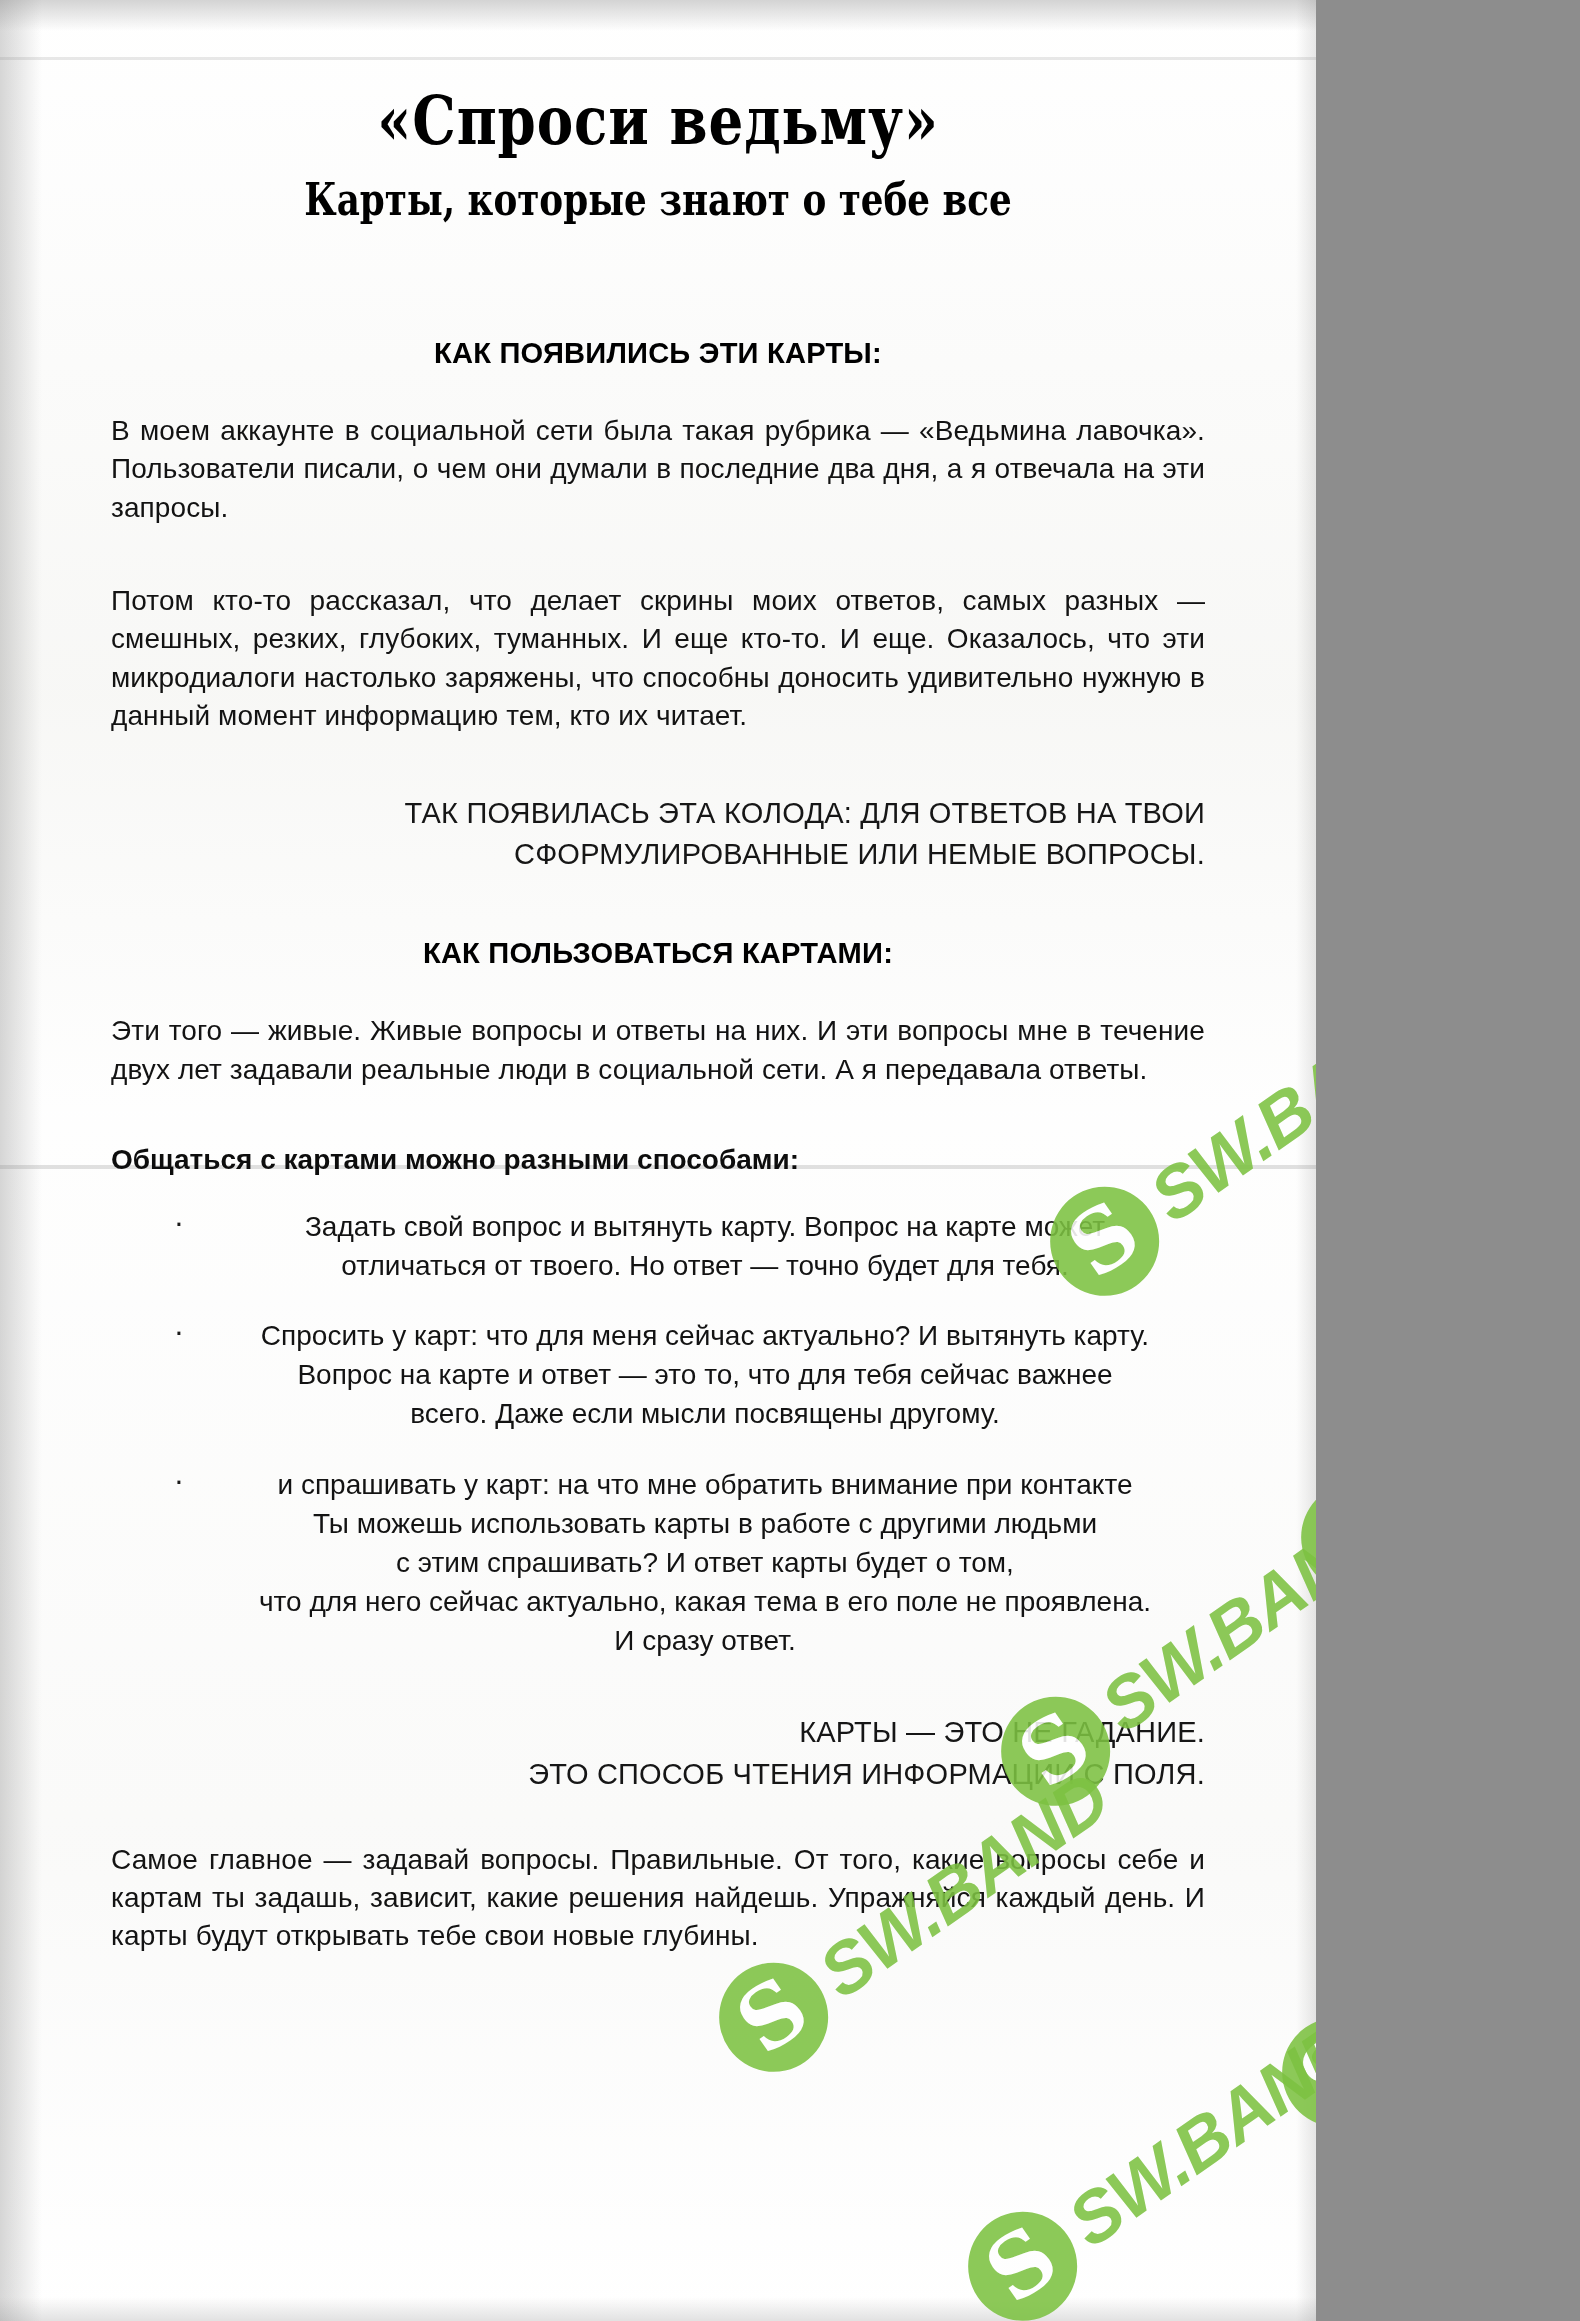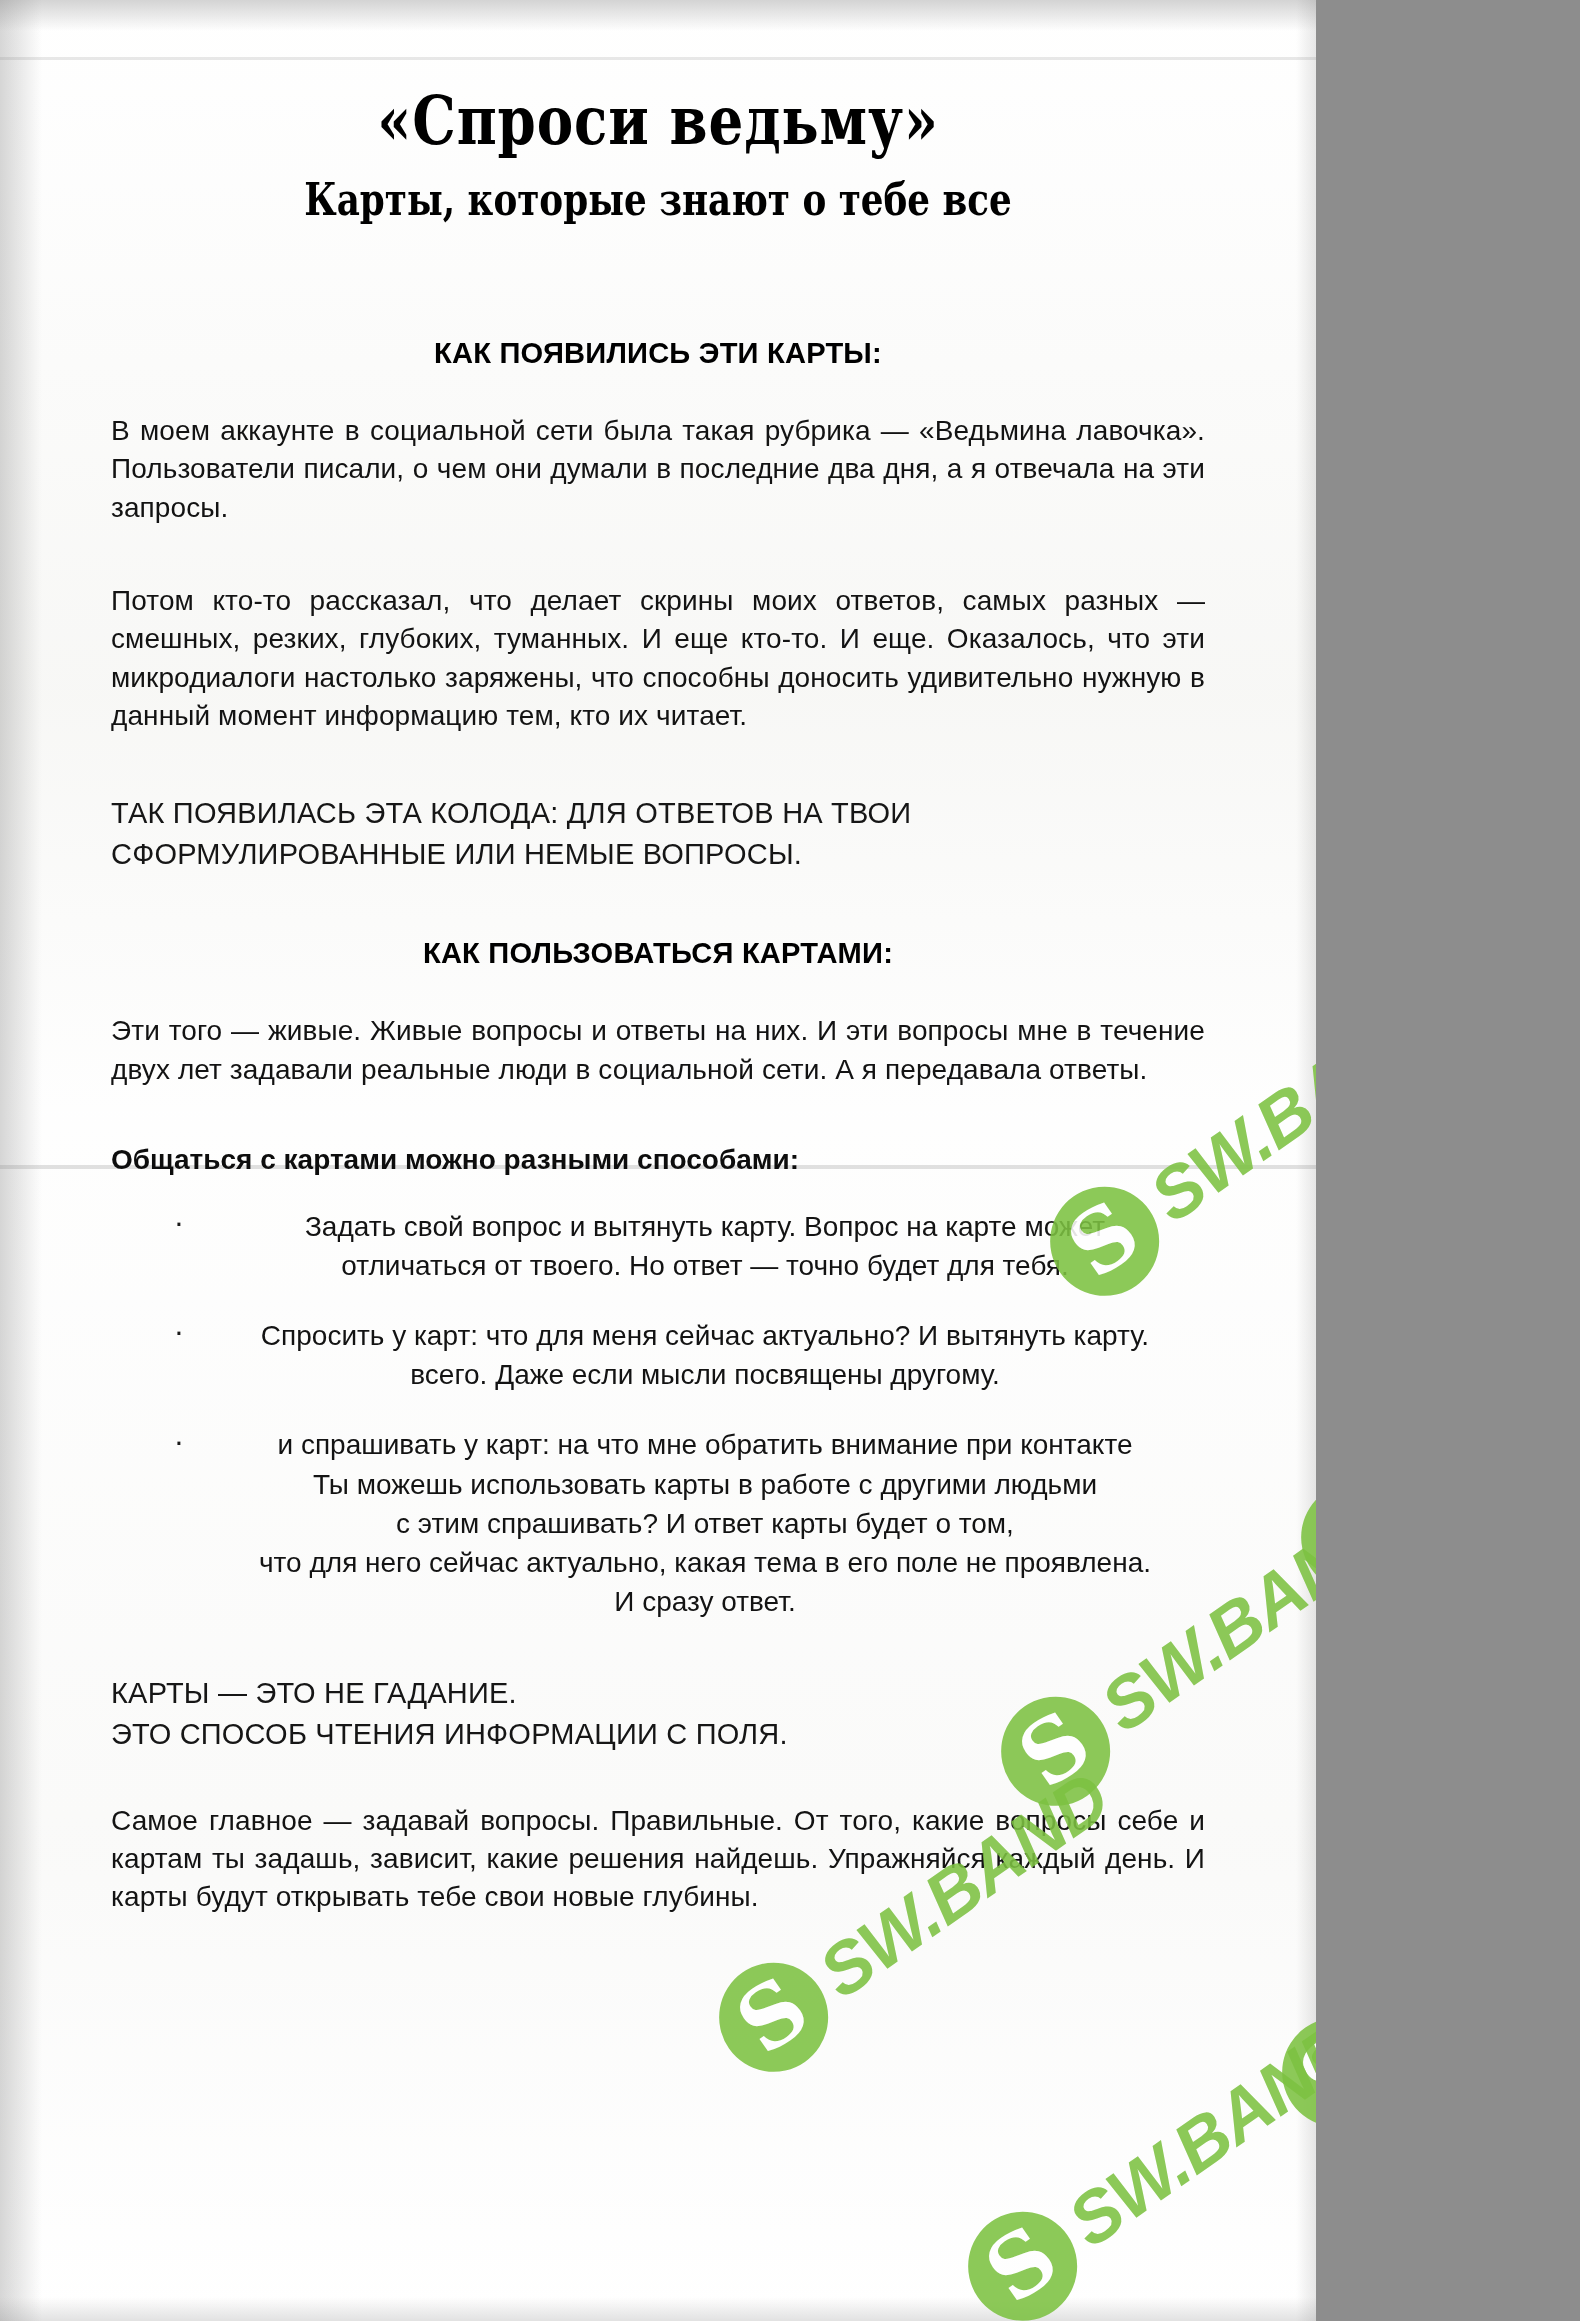--- a/index.html
+++ b/index.html
@@ -104,21 +104,21 @@
     letter-spacing: 0.1px;
     color: #131313;
   }
   .p1 { margin-top: 42px; }
   .p2 { margin-top: 54px; }
   .p-use { margin-top: 42px; }
   .p-final { margin-top: 46px; line-height: 1.36; }
 
   
   .center-block {
-    text-align: left;
+    text-align: right;
     font-size: 29px;
     line-height: 1.42;
     margin-top: 52px;
     color: #161616;
     letter-spacing: 0.2px;
   }
   .center-block .cb-line { display: block; }
   .emph-top { margin-top: 57px; }
   .emph-bottom { margin-top: 52px; }
 
@@ -244,20 +244,21 @@
 
     <p class="bold-lead">Общаться с картами можно разными способами:</p>
 
     <ul class="bullets">
       <li>
         <span class="bl">Задать свой вопрос и вытянуть карту. Вопрос на карте может</span>
         <span class="bl">отличаться от твоего. Но ответ — точно будет для тебя.</span>
       </li>
       <li>
         <span class="bl">Спросить у карт: что для меня сейчас актуально? И вытянуть карту.</span>
+        <span class="bl">Вопрос на карте и ответ — это то, что для тебя сейчас важнее</span>
         <span class="bl">всего. Даже если мысли посвящены другому.</span>
       </li>
       <li>
         <span class="bl">и спрашивать у карт: на что мне обратить внимание при контакте</span>
         <span class="bl">Ты можешь использовать карты в работе с другими людьми</span>
         <span class="bl">с этим спрашивать? И ответ карты будет о том,</span>
         <span class="bl">что для него сейчас актуально, какая тема в его поле не проявлена.</span>
         <span class="bl">И сразу ответ.</span>
       </li>
     </ul>

